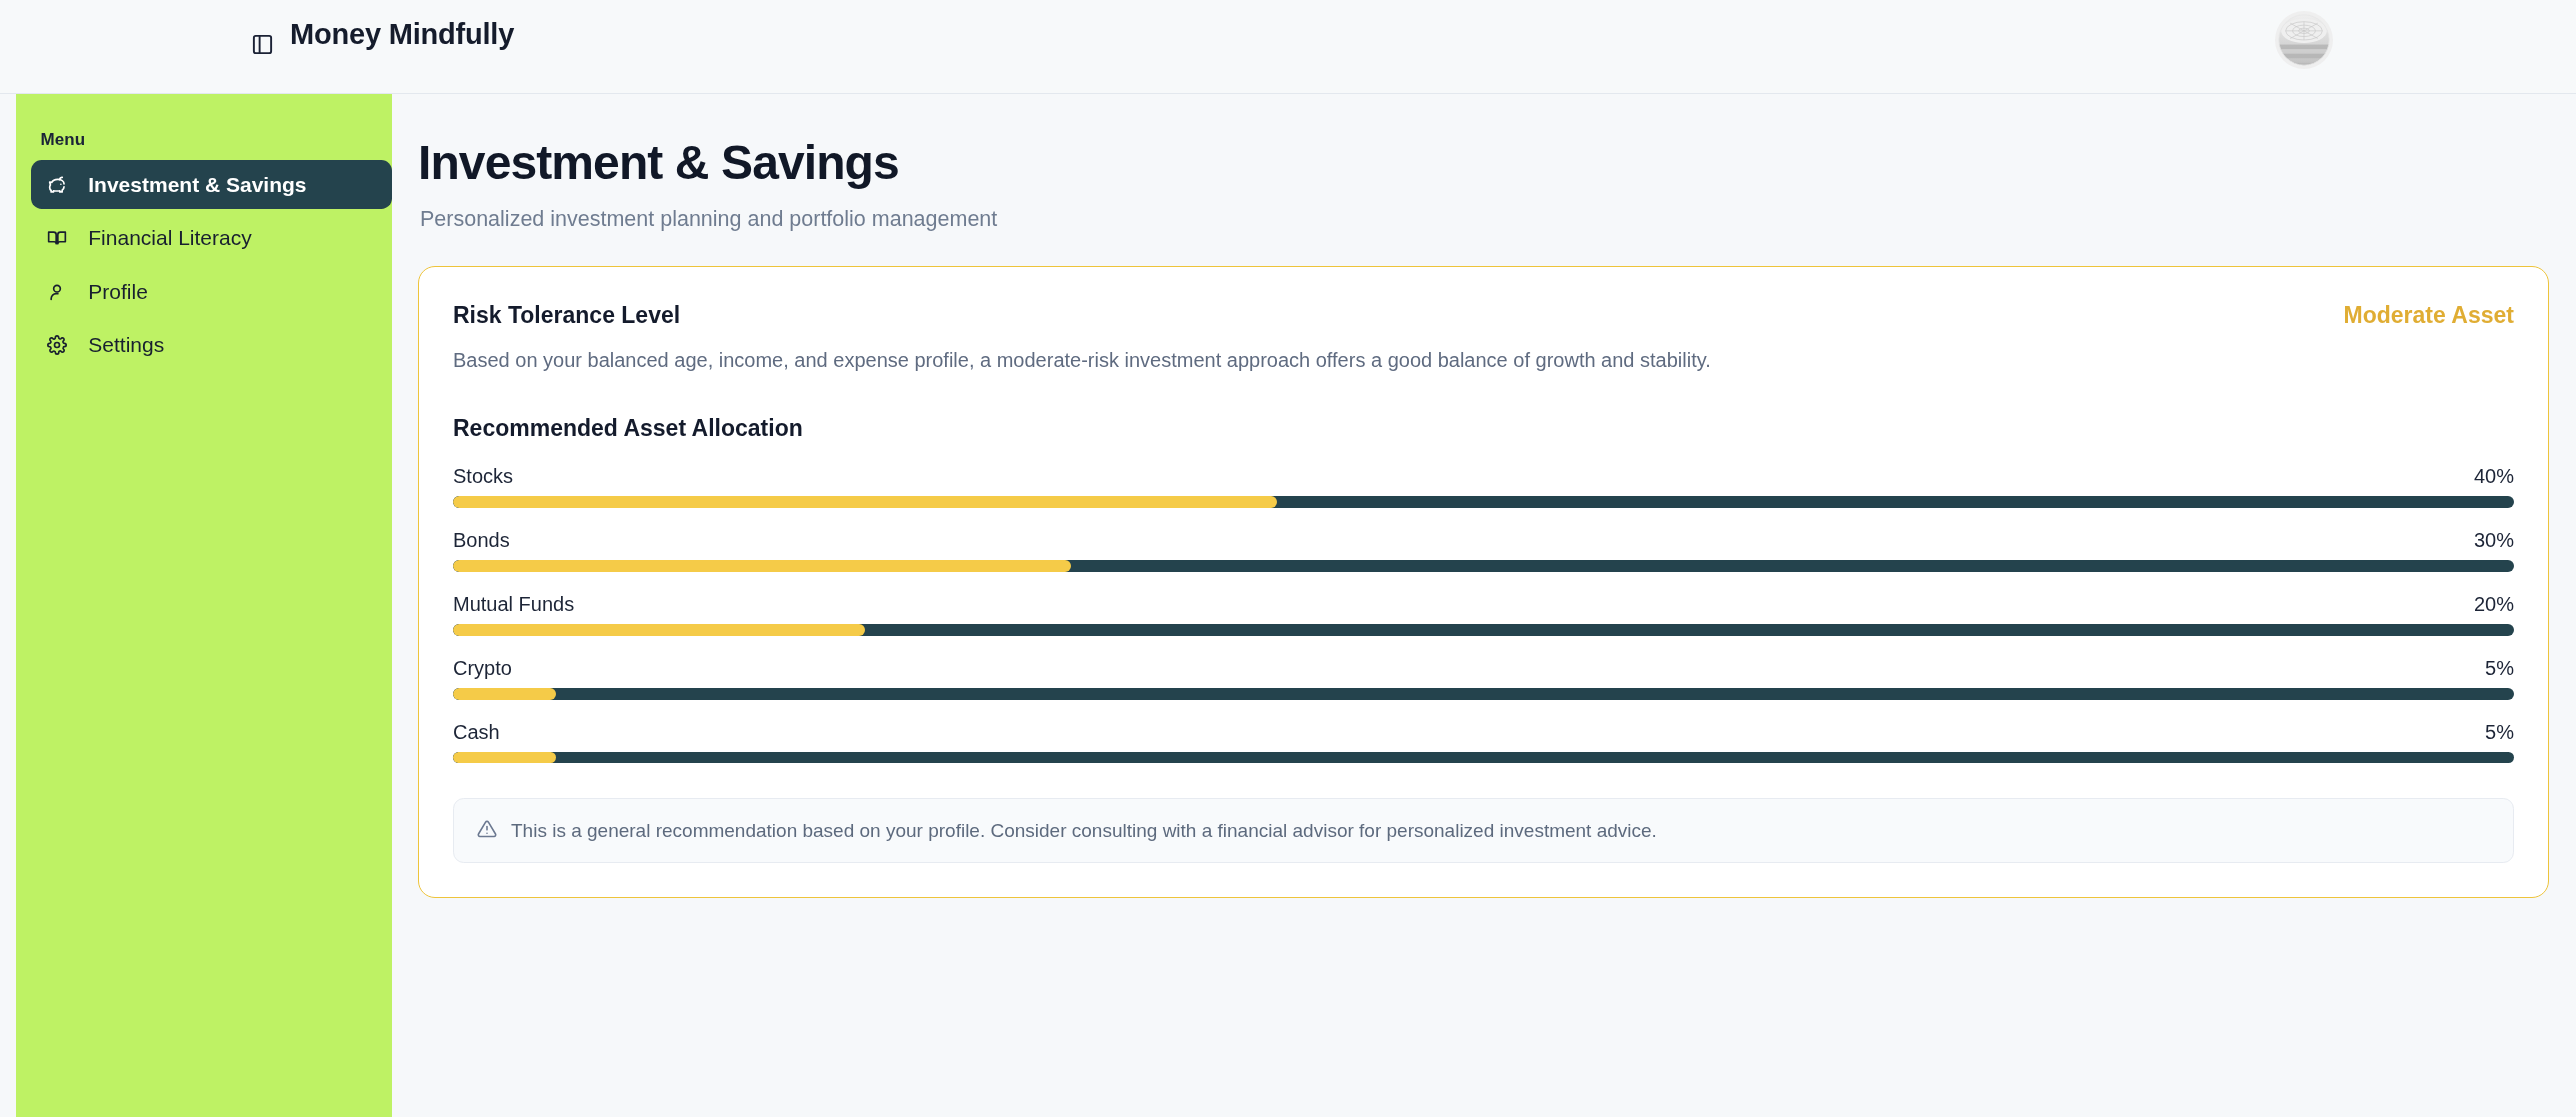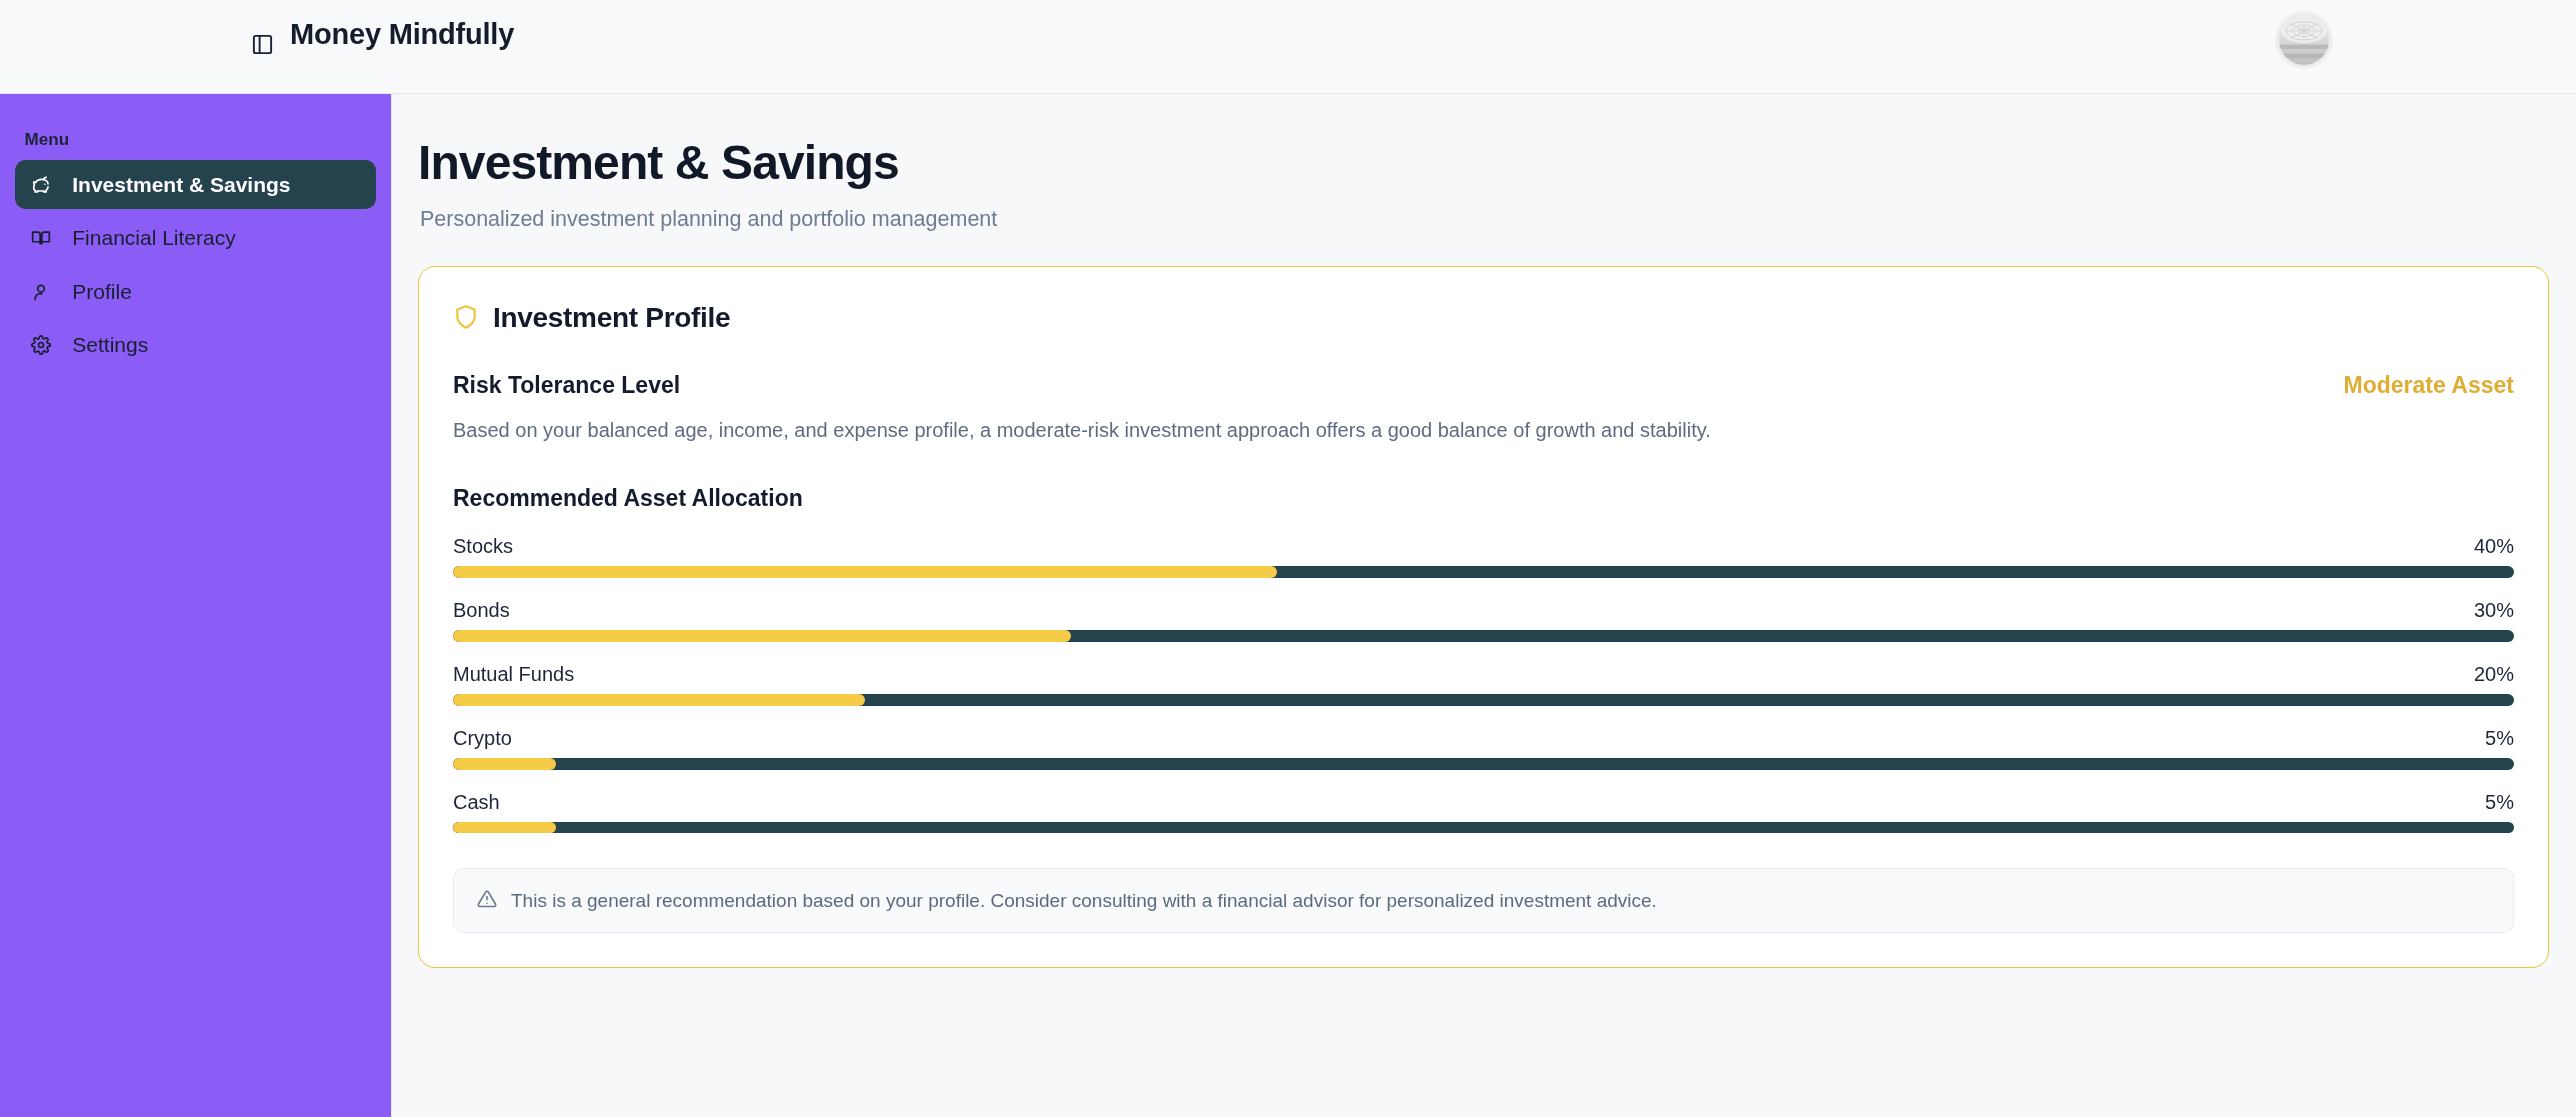--- a/index.html
+++ b/index.html
@@ -55,24 +55,24 @@
     border-radius: 50%;
     overflow: hidden;
     cursor: pointer;
     background: #efefef;
   }
   .avatar svg { display:block; }
 
   
   .sidebar {
     position: absolute;
-    top: 94px; left: 0;
+    top: 94px; left: 16px;
     width: 392px;
     height: 1024px;
-    background: #8b5cf6;
+    background: #bef264;
     border-right: 1.5px solid #e3e8ee;
     padding-top: 21.5px;
   }
   .menu-label {
     font-size: 17px;
     font-weight: bold;
     color: #1b2437;
     margin: 14px 0 10.7px 24.5px;
     letter-spacing: 0.1px;
   }
@@ -319,28 +319,20 @@
     <span>Settings</span>
   </div>
 </div>
 
 <div class="main">
   <h1 class="page-title">Investment &amp; Savings</h1>
   <div class="page-sub">Personalized investment planning and portfolio management</div>
 
   <div class="card">
 
-    <div class="card-head">
-      <span>
-        <svg width="26" height="26" viewBox="0 0 24 24" fill="none" stroke="#eec43b" stroke-width="2" stroke-linecap="round" stroke-linejoin="round">
-          <path d="M12 22s8-4 8-10V5l-8-3-8 3v7c0 6 8 10 8 10z"></path>
-        </svg>
-      </span>
-      <div class="card-title">Investment Profile</div>
-    </div>
 
     <div class="risk-row">
       <div class="risk-label">Risk Tolerance Level</div>
       <div class="risk-badge">Moderate Asset</div>
     </div>
 
     <div class="risk-desc">Based on your balanced age, income, and expense profile, a moderate-risk investment approach offers a good balance of growth and stability.</div>
 
     <div class="alloc-title">Recommended Asset Allocation</div>
 

